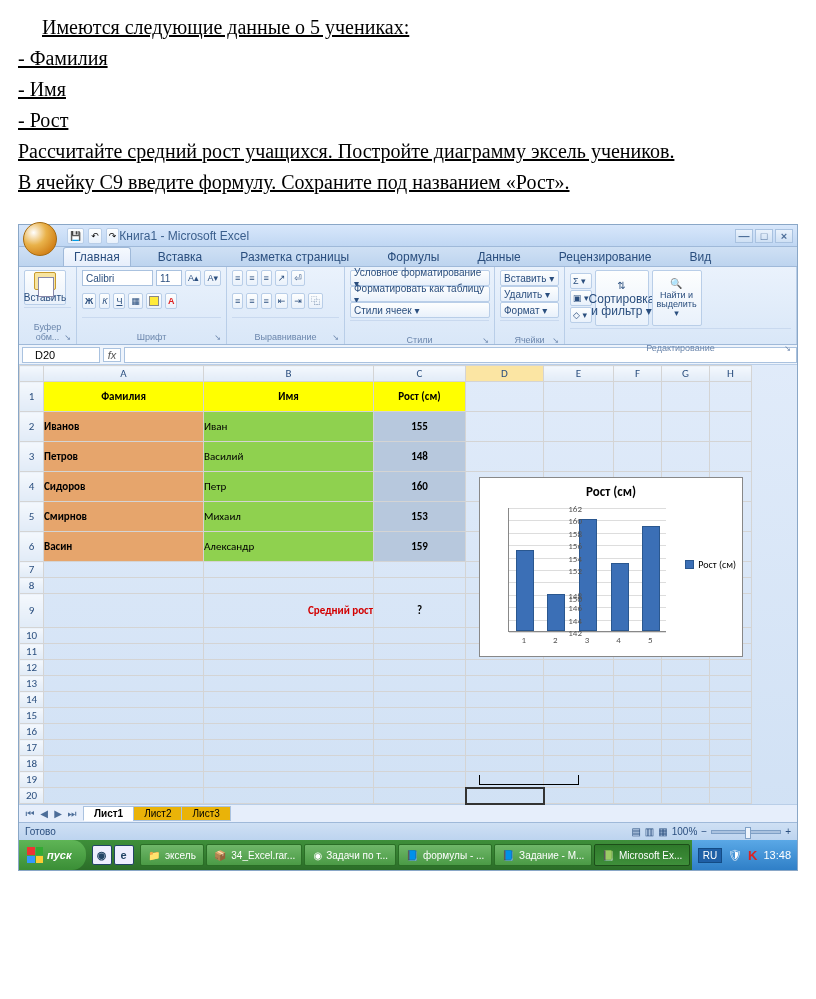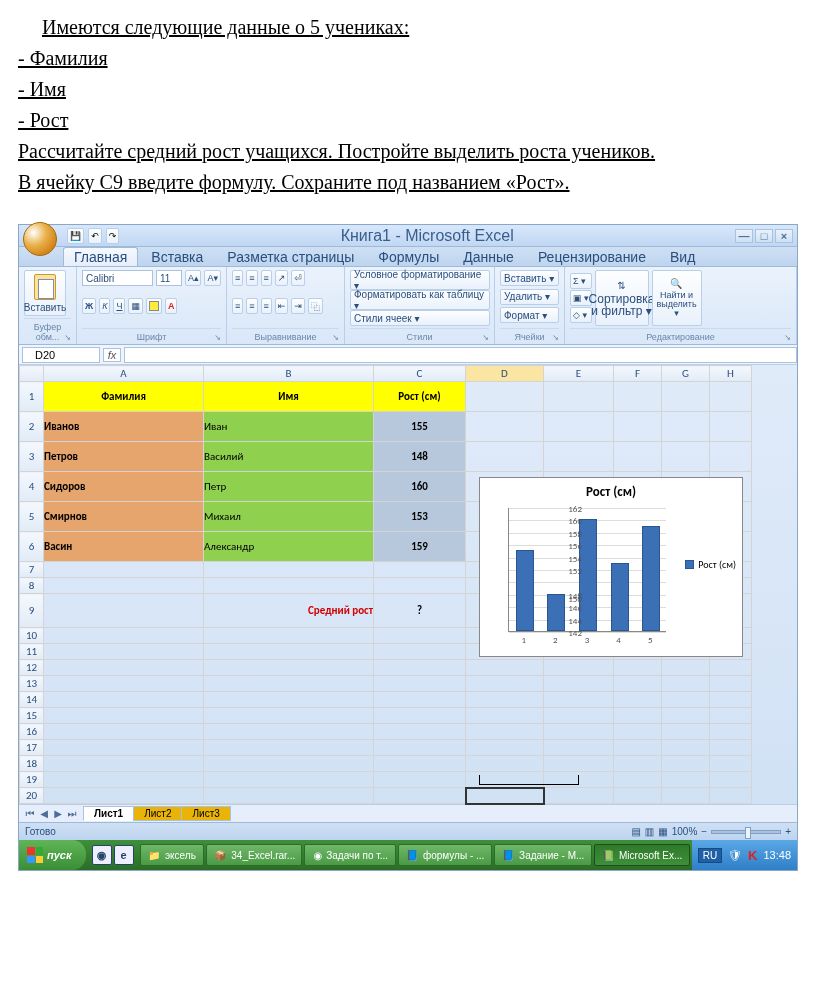--- a/index.html
+++ b/index.html
@@ -33,34 +33,34 @@
     border-bottom: 1px solid #9fb9d9;
   }
   .office-btn {
     width: 34px; height: 34px; border-radius: 50%;
     background: radial-gradient(circle at 30% 30%, #fff, #e9b24a 40%, #d07d14 80%);
     border: 1px solid #a66a0f;
     margin: -6px 4px -12px 4px;
     position: relative; z-index: 3;
   }
   .qat { display: flex; gap: 4px; margin-left: 6px; }
-  .title-center { flex: 1; text-align: center; color: #3a5e8c; font-size: 16px; }
+  .title-center { flex: 1; color: #3a5e8c; font-size: 12px; }
   .win-btns { display: flex; gap: 2px; margin-right: 4px; }
   .win-btns span {
     width: 18px; height: 14px; display: inline-flex; align-items: center; justify-content: center;
     color: #4d6e99; font-weight: bold; font-size: 11px;
     background: linear-gradient(#eaf2fc,#cfe0f4); border: 1px solid #a9c2e0;
   }
 
   
   .tabs {
-    display: flex; gap: 2px; padding: 0 0 0 44px; height: 20px;
+    display: flex; gap: 16px; padding: 0 0 0 44px; height: 20px;
     background: linear-gradient(#cfe0f4,#bdd4ef);
     border-bottom: 1px solid #9fb9d9;
-    font-size: 14px;
+    font-size: 12px;
   }
   .tab {
     padding: 2px 10px; color: #2a4e7e; border: 1px solid transparent;
     border-bottom: none;
     display: flex; align-items: center;
   }
   .tab.active {
     background: linear-gradient(#f5f9fe,#e6eefb); border-color: #9fb9d9;
     border-radius: 3px 3px 0 0;
   }
@@ -73,21 +73,21 @@
     font-size: 10px; color: #2a4e7e;
   }
   .rgroup {
     border-right: 1px solid #b9cee8;
     padding: 3px 5px 2px 5px;
     display: flex; flex-direction: column; justify-content: space-between;
     position: relative;
   }
   .rgroup .gtitle {
     text-align: center; font-size: 9px; color: #6b86ac;
-    border-top: 1px solid #c9d9ef; padding-top: 3px; margin-top: 2px;
+    border-top: 1px solid #c9d9ef; padding-top: 14px; margin-top: 2px;
     position: relative;
   }
   .rgroup .gtitle::after {
     content: "↘"; position: absolute; right: 0; bottom: 0; font-size: 8px; color: #6b86ac;
   }
   .rrow { display: flex; align-items: center; gap: 3px; }
   .rbtn {
     background: linear-gradient(#fdfefe,#e9f1fb);
     border: 1px solid #b9cee8; border-radius: 2px;
     padding: 1px 3px; display: inline-flex; align-items: center; gap: 2px;
@@ -215,21 +215,21 @@
   .tray .ic-k{color:#d22;font-weight:bold;font-size:13px;}
 </style>
 </head>
 <body>
 
 <div class="doc-text">
   <p class="indent">Имеются следующие данные о 5 учениках:</p>
   <p>- Фамилия</p>
   <p>- Имя</p>
   <p>- Рост</p>
-  <p class="justify">Рассчитайте средний рост учащихся. Постройте выделить роста учеников.</p>
+  <p class="justify">Рассчитайте средний рост учащихся. Постройте диаграмму эксель учеников.</p>
   <p class="justify">В ячейку С9 введите формулу. Сохраните под названием «Рост».</p>
 </div>
 
 <div class="excel">
 
   <div class="titlebar">
     <div class="office-btn"></div>
     <div class="qat">
       <span class="rbtn small">💾</span>
       <span class="rbtn small">↶</span>

